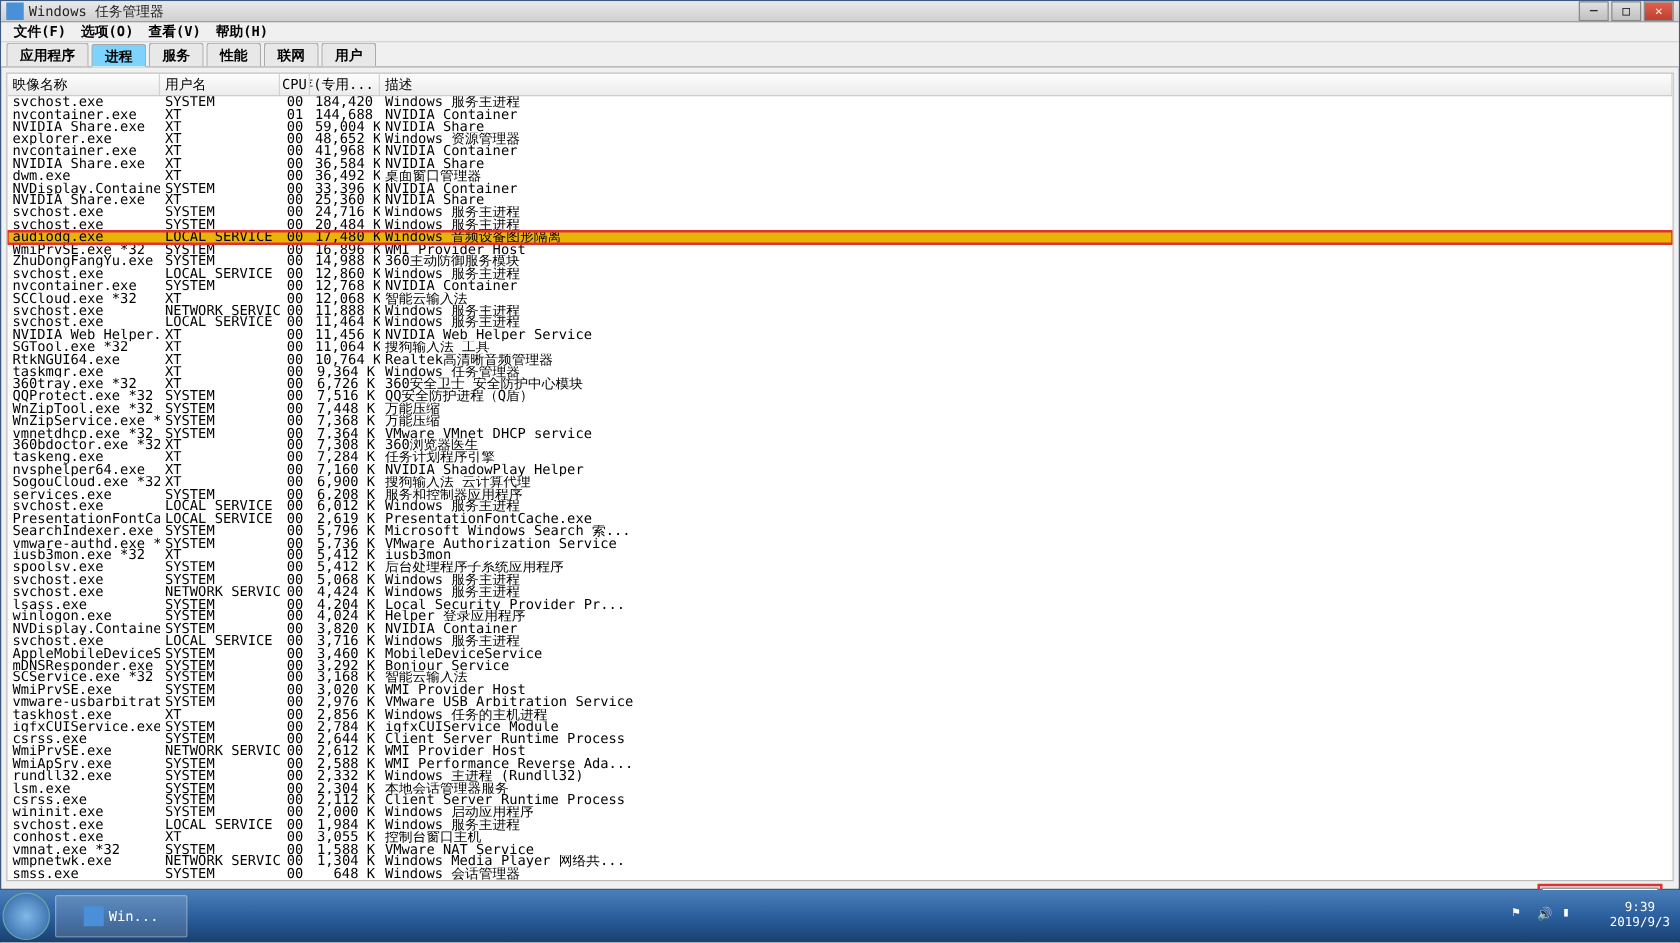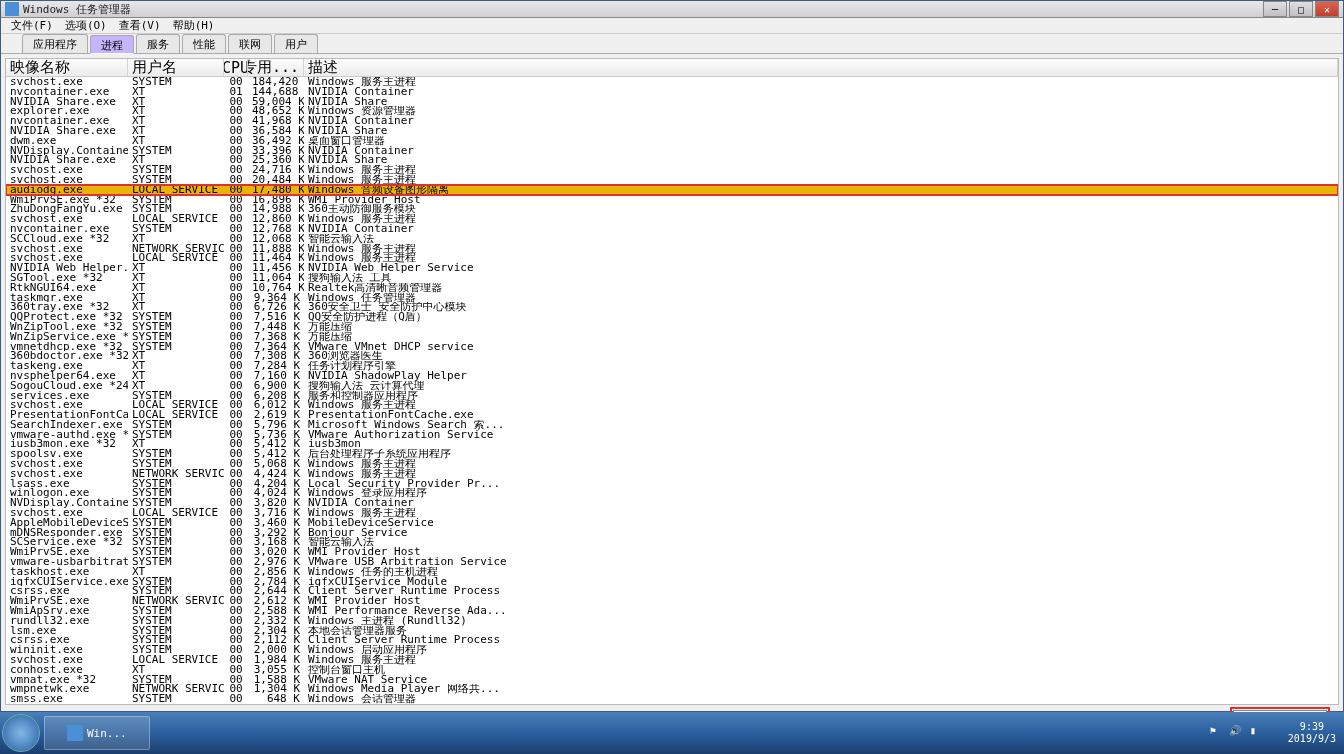--- a/index.html
+++ b/index.html
@@ -5,26 +5,26 @@
 * { margin: 0; padding: 0; box-sizing: border-box; font-family: "SimSun", "Microsoft YaHei", monospace; }
 body { background: linear-gradient(to bottom, #2b5f9e 0%, #4a7fb8 100%); width: 1344px; height: 754px; overflow: hidden; position: relative; }
 .window { position: absolute; top: 0; left: 0; width: 1344px; height: 712px; background: #f0f0f0; display: flex; flex-direction: column; border: 1px solid #3c5a82; }
 .titlebar { height: 20px; background: linear-gradient(to bottom, #e8e8e8, #d0d0d0); display: flex; align-items: center; padding: 0 4px; font-size: 11px; border-bottom: 1px solid #888; }
 .titlebar-icon { width: 14px; height: 14px; background: #4a90d9; margin-right: 4px; }
 .titlebar-text { flex: 1; color: #222; }
 .titlebar-buttons { display: flex; }
 .titlebar-btn { width: 24px; height: 16px; background: linear-gradient(#e0e0e0,#c0c0c0); border: 1px solid #888; margin-left: 2px; font-size: 10px; display: flex; align-items: center; justify-content: center; cursor: pointer; }
 .titlebar-btn.close { background: linear-gradient(#e06050,#c04030); color: #fff; }
 .menubar { height: 18px; background: #f0f0f0; display: flex; font-size: 11px; padding: 0 4px; align-items: center; border-bottom: 1px solid #ccc; }
-.menu-item { padding: 0 6px; cursor: pointer; }
-.tabs { height: 20px; background: #f0f0f0; display: flex; font-size: 11px; padding: 0 21px; border-bottom: 1px solid #aaa; }
+.menu-item { padding: 0 6px; cursor: pointer; font-weight: bold; }
+.tabs { height: 20px; background: #f0f0f0; display: flex; font-size: 11px; padding: 0 4px; border-bottom: 1px solid #aaa; font-weight: bold; }
 .tab { padding: 2px 10px; border: 1px solid #aaa; border-bottom: none; margin-right: 2px; background: #e8e8e8; cursor: pointer; border-radius: 3px 3px 0 0; }
-.tab.active { background: #c4b5fd; border-bottom: 1px solid #fff; position: relative; top: 1px; }
+.tab.active { background: #7dd3fc; border-bottom: 1px solid #fff; position: relative; top: 1px; }
 .content { flex: 1; background: #fff; margin: 4px; border: 1px solid #bbb; overflow: hidden; position: relative; display: flex; flex-direction: column; }
-.table-header { display: flex; font-size: 15px; background: linear-gradient(#fdfdfd,#ececec); border-bottom: 1px solid #ccc; height: 18px; align-items: center; flex-shrink: 0; }
+.table-header { display: flex; font-size: 11px; background: linear-gradient(#fdfdfd,#ececec); border-bottom: 1px solid #ccc; height: 18px; align-items: center; flex-shrink: 0; }
 .th { padding: 0 4px; border-right: 1px solid #d4d4d4; height: 100%; display: flex; align-items: center; white-space: nowrap; overflow: hidden; }
 .col-name { width: 122px; }
 .col-user { width: 96px; }
 .col-cpu { width: 24px; text-align: center; justify-content: center; }
 .col-mem { width: 56px; text-align: right; justify-content: flex-end; }
 .col-desc { flex: 1; }
 .table-body { flex: 1; overflow-y: auto; font-size: 11px; font-family: "SimSun", monospace; line-height: 9.8px; }
 .row { display: flex; height: 9.8px; white-space: nowrap; }
 .row.highlighted { outline: 2px solid #e03030; outline-offset: -1px; background: #eab308; position: relative; z-index: 2; }
 .td { padding: 0 4px; overflow: hidden; white-space: nowrap; }
@@ -295,21 +295,21 @@
             <div class="td col-desc">任务计划程序引擎</div>
           </div>
           <div class="row">
             <div class="td col-name">nvsphelper64.exe</div>
             <div class="td col-user">XT</div>
             <div class="td col-cpu">00</div>
             <div class="td col-mem">7,160 K</div>
             <div class="td col-desc">NVIDIA ShadowPlay Helper</div>
           </div>
           <div class="row">
-            <div class="td col-name">SogouCloud.exe *24</div>
+            <div class="td col-name">SogouCloud.exe *32</div>
             <div class="td col-user">XT</div>
             <div class="td col-cpu">00</div>
             <div class="td col-mem">6,900 K</div>
             <div class="td col-desc">搜狗输入法 云计算代理</div>
           </div>
           <div class="row">
             <div class="td col-name">services.exe</div>
             <div class="td col-user">SYSTEM</div>
             <div class="td col-cpu">00</div>
             <div class="td col-mem">6,208 K</div>
@@ -376,21 +376,21 @@
             <div class="td col-user">SYSTEM</div>
             <div class="td col-cpu">00</div>
             <div class="td col-mem">4,204 K</div>
             <div class="td col-desc">Local Security Provider Pr...</div>
           </div>
           <div class="row">
             <div class="td col-name">winlogon.exe</div>
             <div class="td col-user">SYSTEM</div>
             <div class="td col-cpu">00</div>
             <div class="td col-mem">4,024 K</div>
-            <div class="td col-desc">Windows 登录应用程序</div>
+            <div class="td col-desc">Helper 登录应用程序</div>
           </div>
           <div class="row">
             <div class="td col-name">NVDisplay.Container.exe</div>
             <div class="td col-user">SYSTEM</div>
             <div class="td col-cpu">00</div>
             <div class="td col-mem">3,820 K</div>
             <div class="td col-desc">NVIDIA Container</div>
           </div>
           <div class="row">
             <div class="td col-name">svchost.exe</div>

